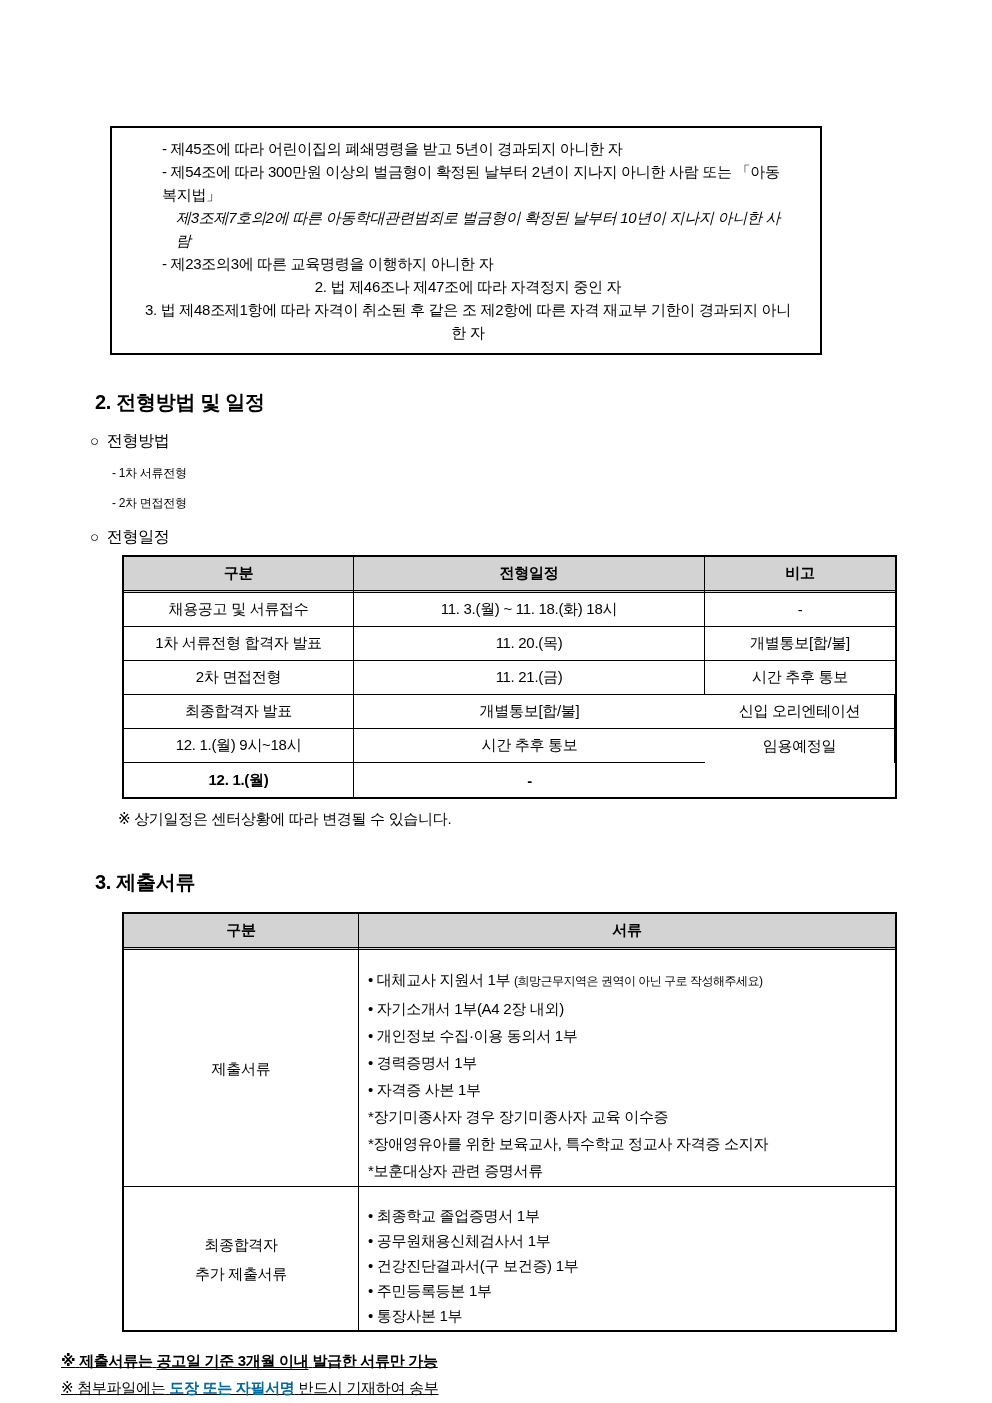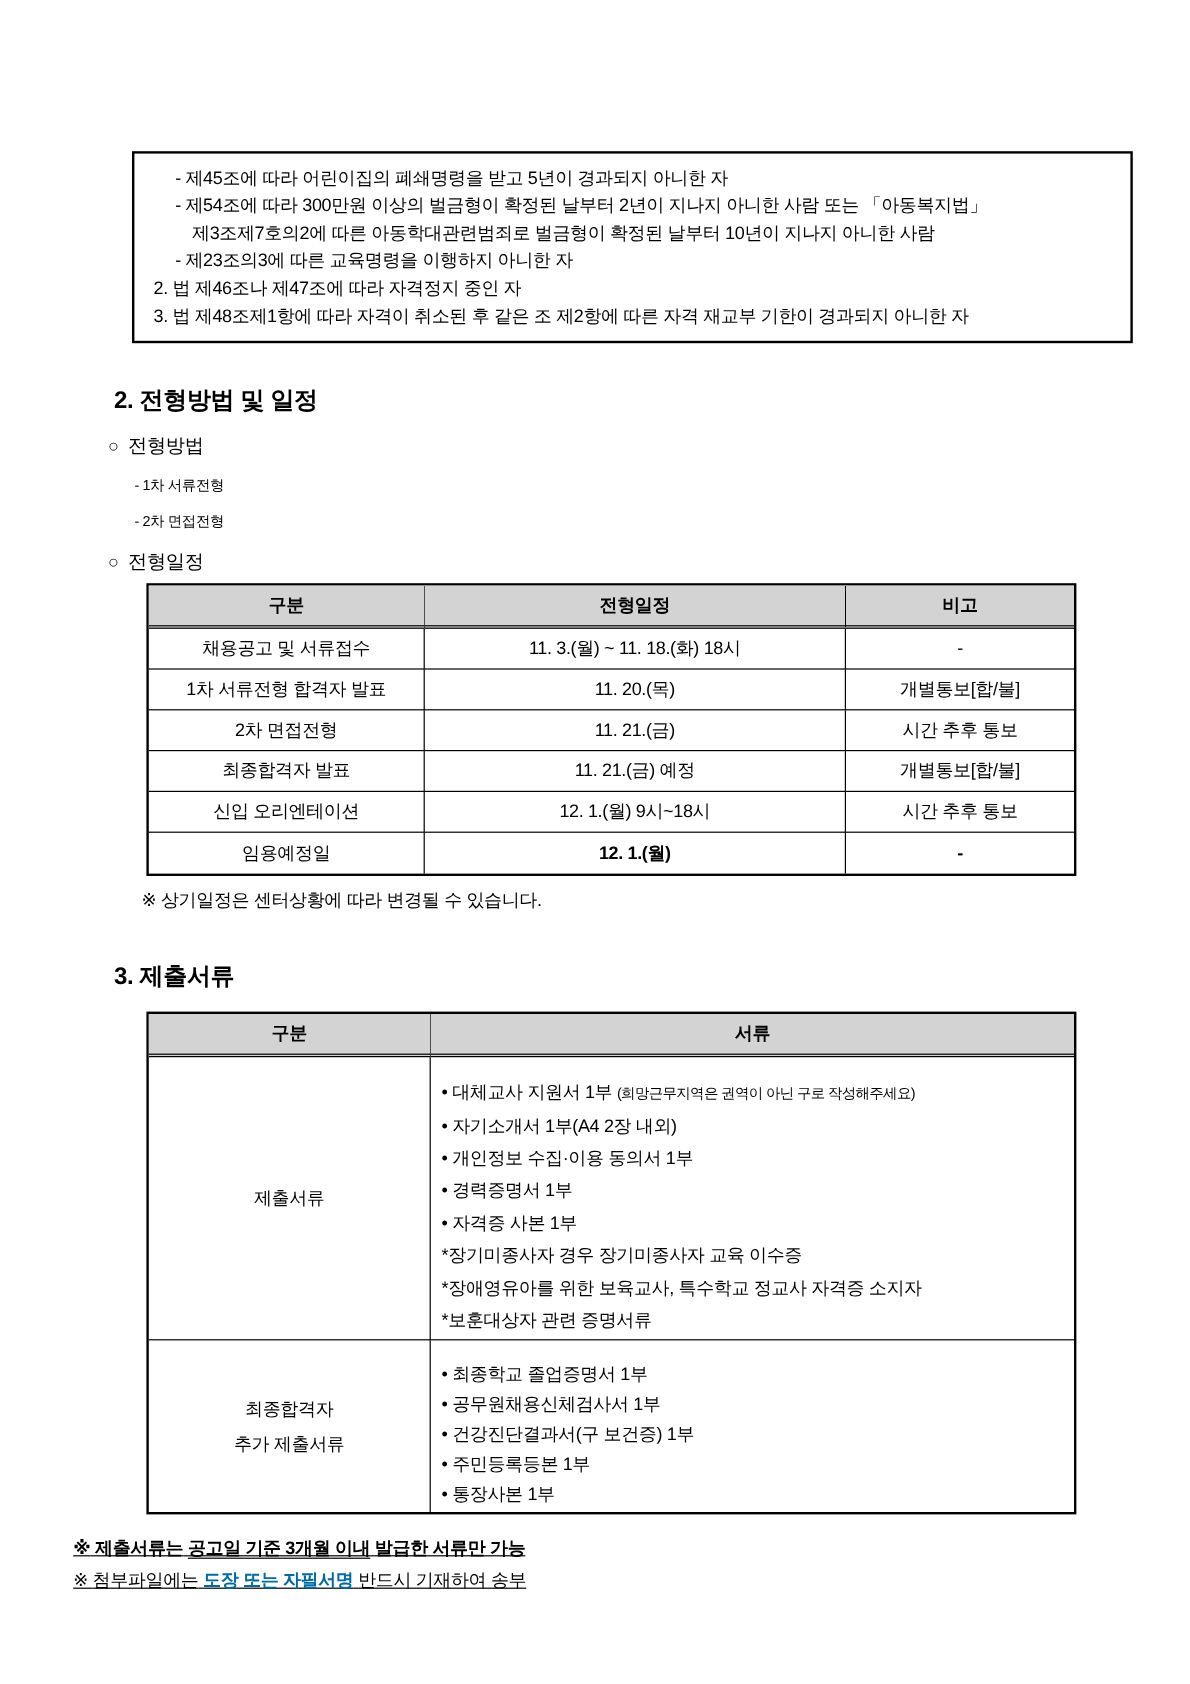--- a/index.html
+++ b/index.html
@@ -9,30 +9,30 @@
     overflow: hidden;
     font-family: "Liberation Sans", "DejaVu Sans", sans-serif;
     color: #000;
     -webkit-font-smoothing: none;
   }
   .page { position: relative; width: 992px; height: 1403px; }
 
   
   .elig-box {
     margin: 126px 0 0 110px;
-    width: 834px;
+    width: 712px;
     border: 2px solid #000;
-    padding: 9px 12px;
+    padding: 9px 28px;
     font-size: 15px;
     line-height: 23px;
     letter-spacing: -0.3px;
   }
   .bx-dash { padding-left: 22px; }
-  .bx-cont { padding-left: 36px; }
-  .bx-num  { padding-left: 4px; }
+  .bx-cont { padding-left: 36px; font-style: italic; }
+  .bx-num  { padding-left: 4px; text-align: center; }
 
   
   .sec-heading {
     margin: 34px 0 0 95px;
     font-size: 20px;
     font-weight: bold;
     letter-spacing: -0.3px;
   }
   .circ-line { margin: 15px 0 0 90px; font-size: 16px; letter-spacing: -0.3px; }
   .circ-line .circ { font-size: 15px; margin-right: 8px; }
@@ -149,21 +149,20 @@
 
     <div class="col-a cat">1차 서류전형 합격자 발표</div>
     <div class="col-b">11. 20.(목)</div>
     <div class="col-c">개별통보[합/불]</div>
 
     <div class="col-a cat">2차 면접전형</div>
     <div class="col-b">11. 21.(금)</div>
     <div class="col-c">시간 추후 통보</div>
 
     <div class="col-a cat">최종합격자 발표</div>
-    <div class="col-b">11. 21.(금) 예정</div>
     <div class="col-c">개별통보[합/불]</div>
 
     <div class="col-a cat">신입 오리엔테이션</div>
     <div class="col-b">12. 1.(월) 9시~18시</div>
     <div class="col-c">시간 추후 통보</div>
 
     <div class="col-a cat last">임용예정일</div>
     <div class="col-b last">12. 1.(월)</div>
     <div class="col-c last">-</div>
   </div>

